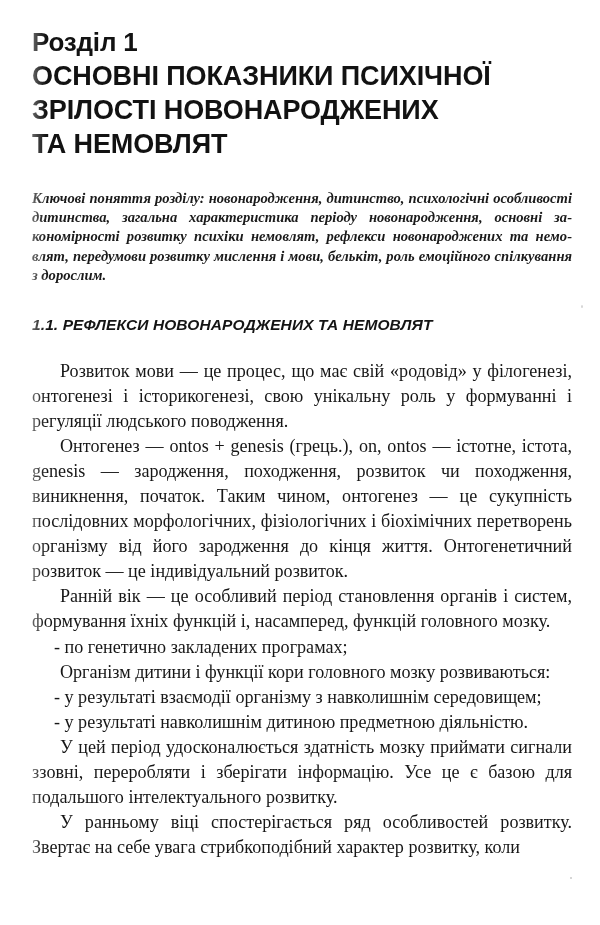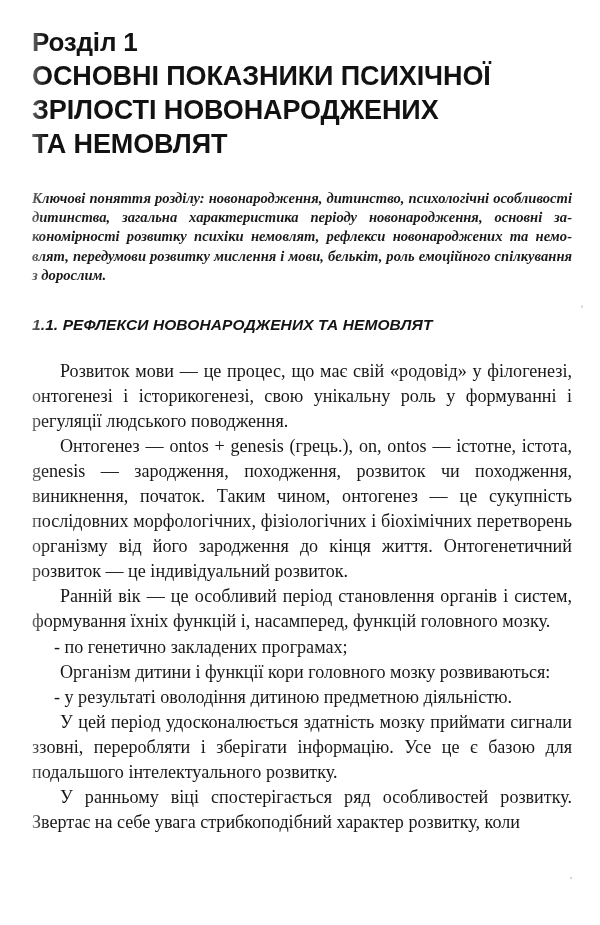--- a/index.html
+++ b/index.html
@@ -148,21 +148,22 @@
 
     <div class="section-heading">1.1. РЕФЛЕКСИ НОВОНАРОДЖЕНИХ ТА НЕМОВЛЯТ</div>
 
     <div class="body-block">
       <p class="para">Розвиток мови — це процес, що має свій «родовід» у філоге­незі, онтогенезі і історикогенезі, свою унікальну роль у форму­ванні і регуляції людського поводження.</p>
       <p class="para">Онтогенез — ontos + genesis (грець.), on, ontos — істотне, іс­тота, genesis — зародження, походження, розвиток чи похо­дження, виникнення, початок. Таким чином, онтогенез — це су­купність послідовних морфологічних, фізіологічних і біохімічних перетворень організму від його зародження до кін­ця життя. Онтогенетичний розвиток — це індивідуальний роз­виток.</p>
       <p class="para">Ранній вік — це особливий період становлення органів і сис­тем, формування їхніх функцій і, насамперед, функцій головного мозку.</p>
       <p class="para bullet">- по генетично закладених програмах;</p>
 
       <p class="para">Організм дитини і функції кори головного мозку розвива­ються:</p>
-      <p class="para bullet">- у результаті оволодіння дитиною предметною діяльністю.</p>
+      <p class="para bullet">- у результаті взаємодії організму з навколишнім середови­щем;</p>
+      <p class="para bullet">- у результаті навколишнім дитиною предметною діяльністю.</p>
 
       <p class="para">У цей період удосконалюється здатність мозку приймати си­гнали ззовні, переробляти і зберігати інформацію. Усе це є ба­зою для подальшого інтелектуального розвитку.</p>
       <p class="para">У ранньому віці спостерігається ряд особливостей розвитку. Звертає на себе увага стрибкоподібний характер розвитку, коли</p>
     </div>
 
   </div>
 
   <div class="scan-fade"></div>
   <div class="scan-speck" style="left:570px; top:877px; width:2px; height:2px;"></div>
   <div class="scan-speck" style="left:581px; top:305px; width:2px; height:3px; background:#d5d5d5;"></div>

